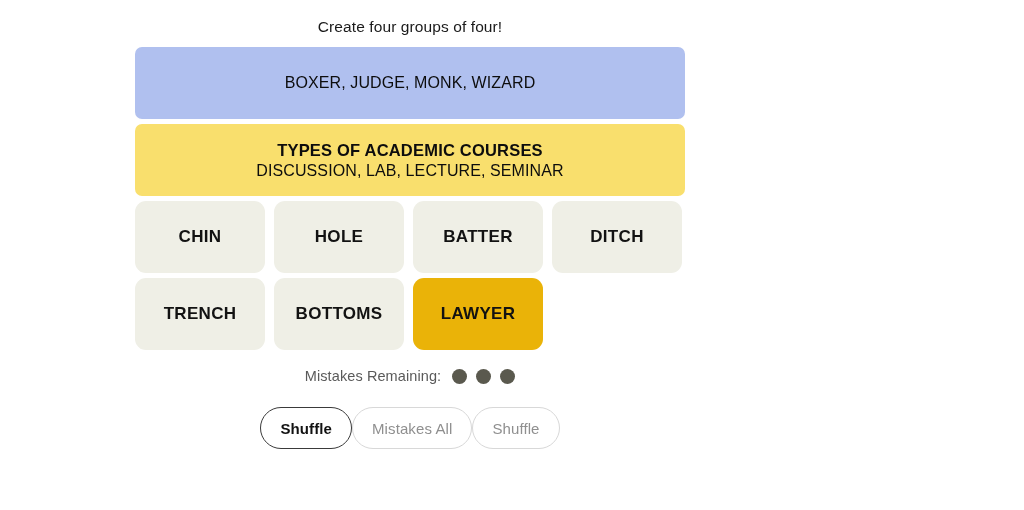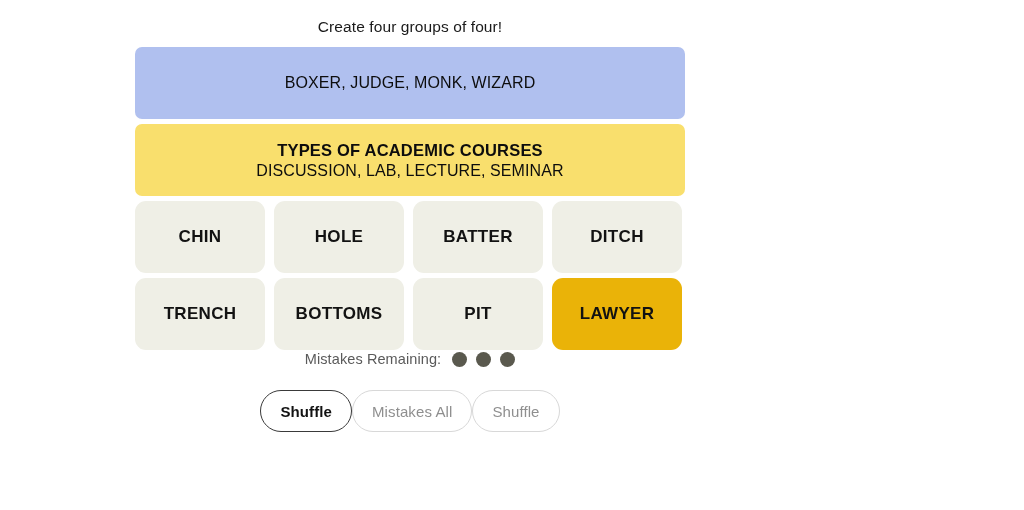--- a/index.html
+++ b/index.html
@@ -78,20 +78,21 @@
     font-family: "Liberation Sans Narrow", "Liberation Sans", sans-serif;
     font-weight: 700;
     font-size: 17px;
     letter-spacing: 0.3px;
     color: #121212;
     text-transform: uppercase;
     cursor: pointer;
     user-select: none;
   }
   .mistakes {
+    margin-top: 17px;
     display: flex;
     align-items: center;
     gap: 11px;
     height: 18px;
     text-align: center;
   }
   .mistakes-label {
     font-size: 14.5px;
     color: #5a5a5a;
     letter-spacing: 0.1px;
@@ -158,21 +159,20 @@
     <div class="tile-row">
       <div class="tile" style="background: rgb(239, 239, 230);">CHIN</div>
       <div class="tile" style="background: rgb(239, 239, 230);">HOLE</div>
       <div class="tile" style="background: rgb(239, 239, 230);">BATTER</div>
       <div class="tile" style="background: rgb(239, 239, 230);">DITCH</div>
     </div>
 
     <div class="tile-row">
       <div class="tile" style="background: rgb(239, 239, 230);">TRENCH</div>
       <div class="tile" style="background: rgb(239, 239, 230);">BOTTOMS</div>
-      <div class="tile" style="background: rgb(239, 239, 230);">PIT</div>
       <div class="tile" style="background: #eab308;">LAWYER</div>
     </div>
 
   </div>
 
   <div class="mistakes">
     <div class="mistakes-label">Mistakes Remaining:</div>
     <div class="dots" id="mistake-dots">
         <span class="dot" style="background: rgb(90, 89, 78);"></span>
         <span class="dot" style="background: rgb(90, 89, 78);"></span>

